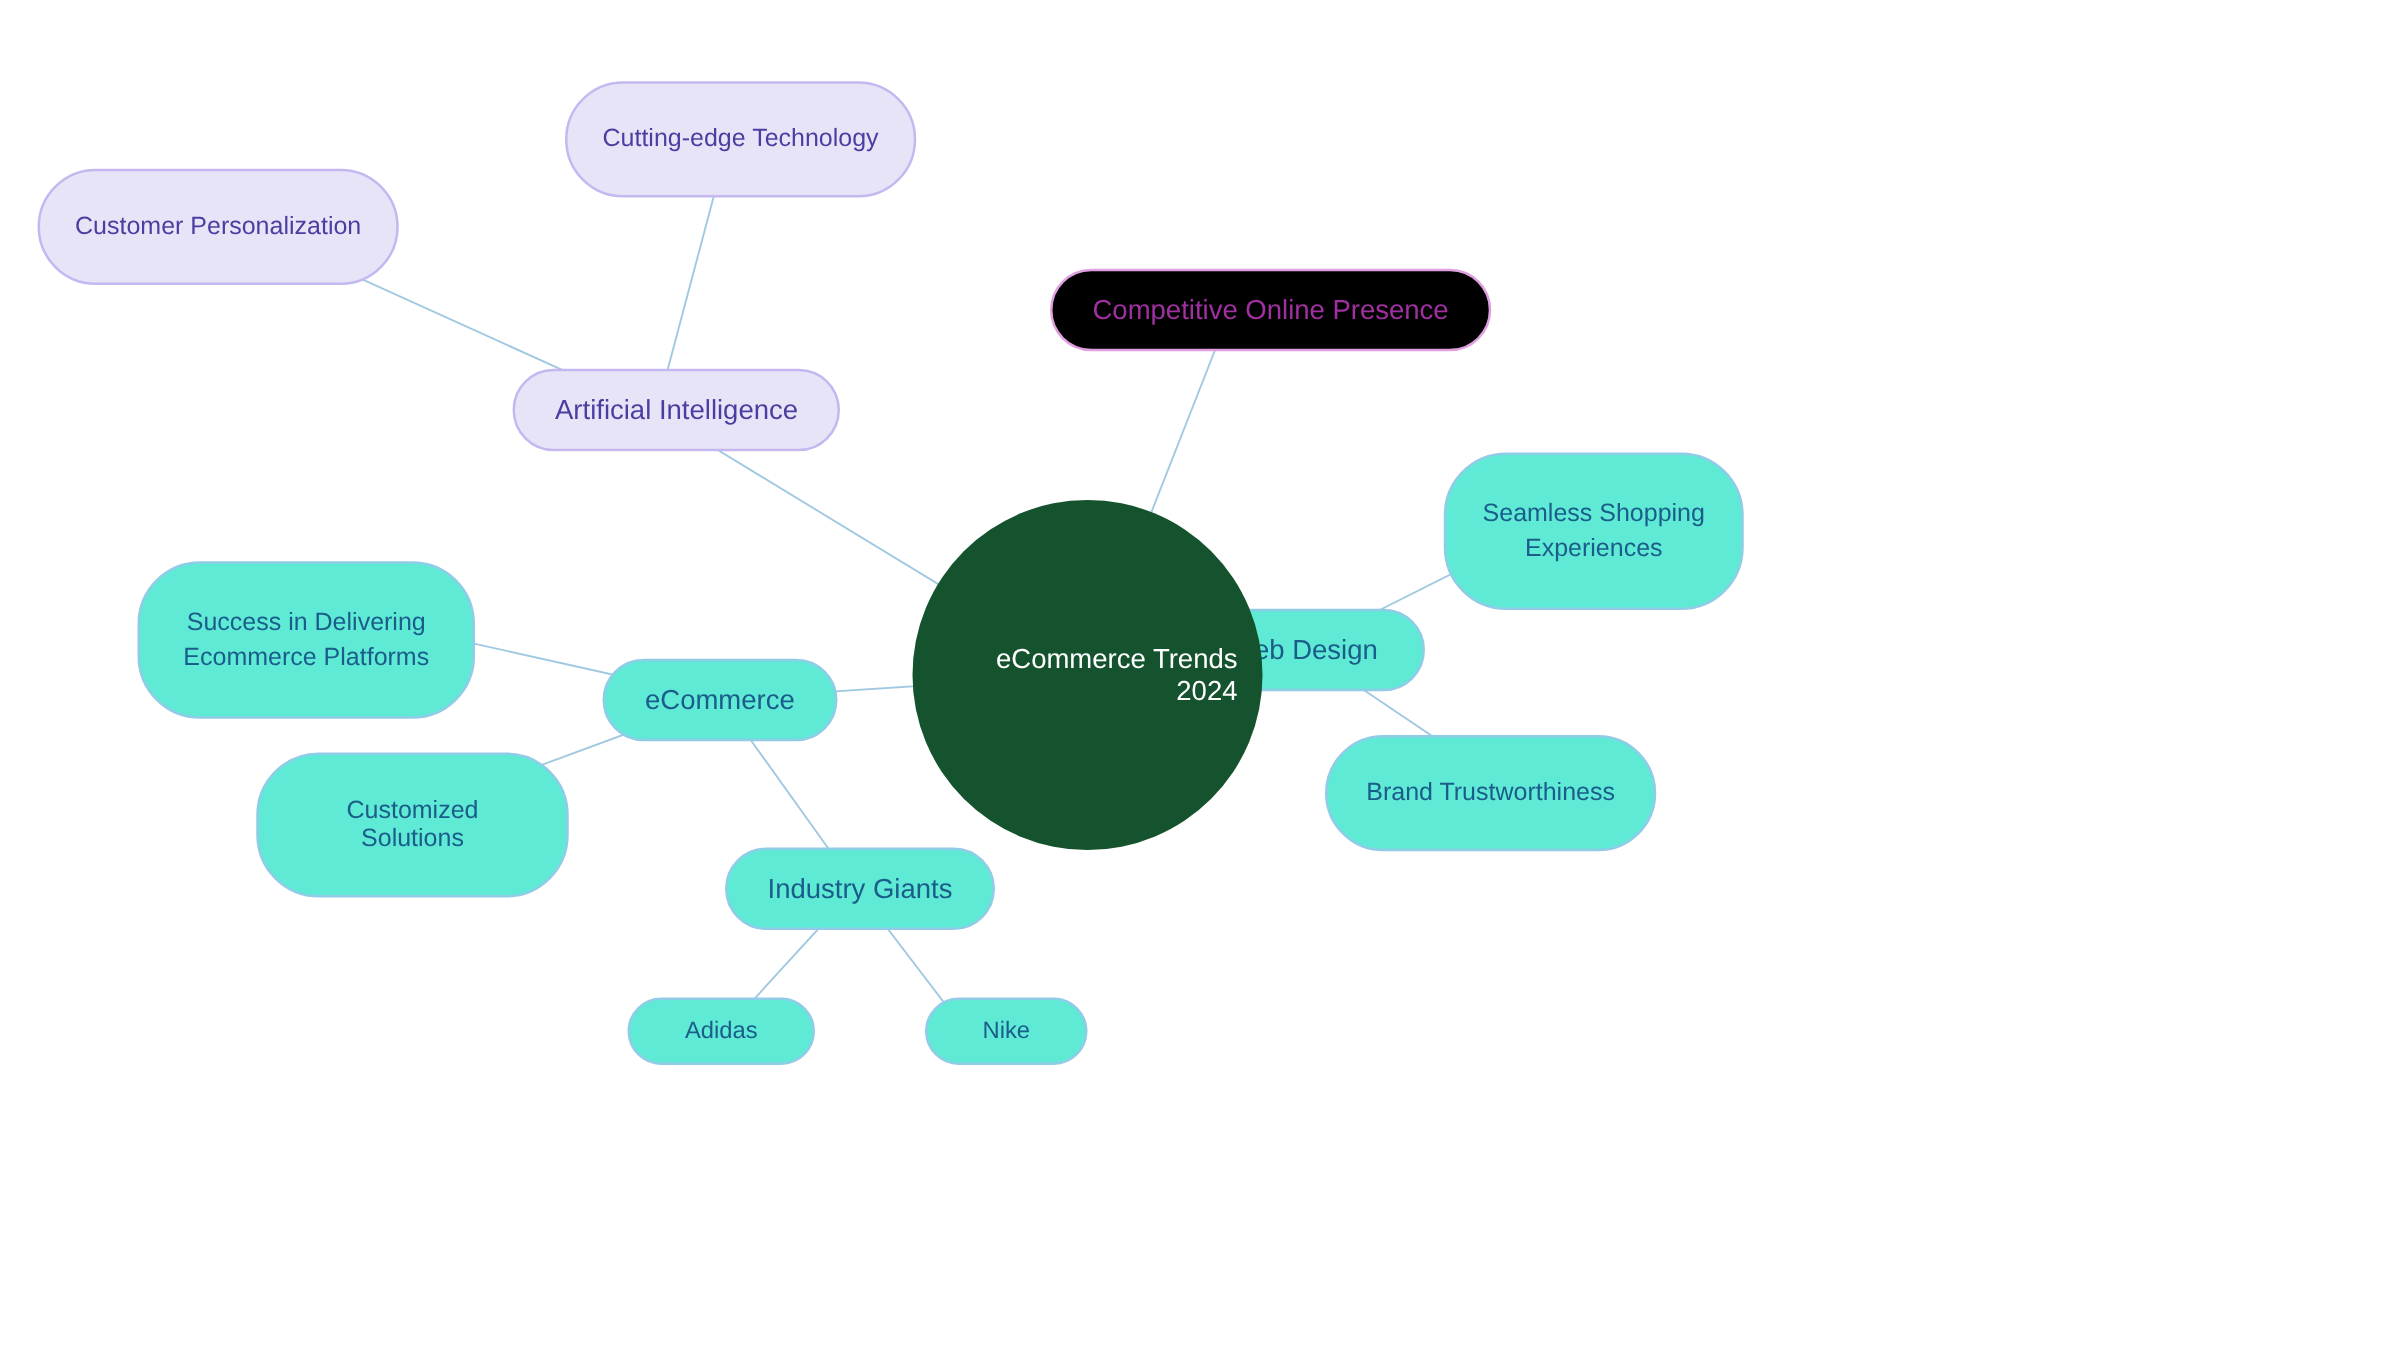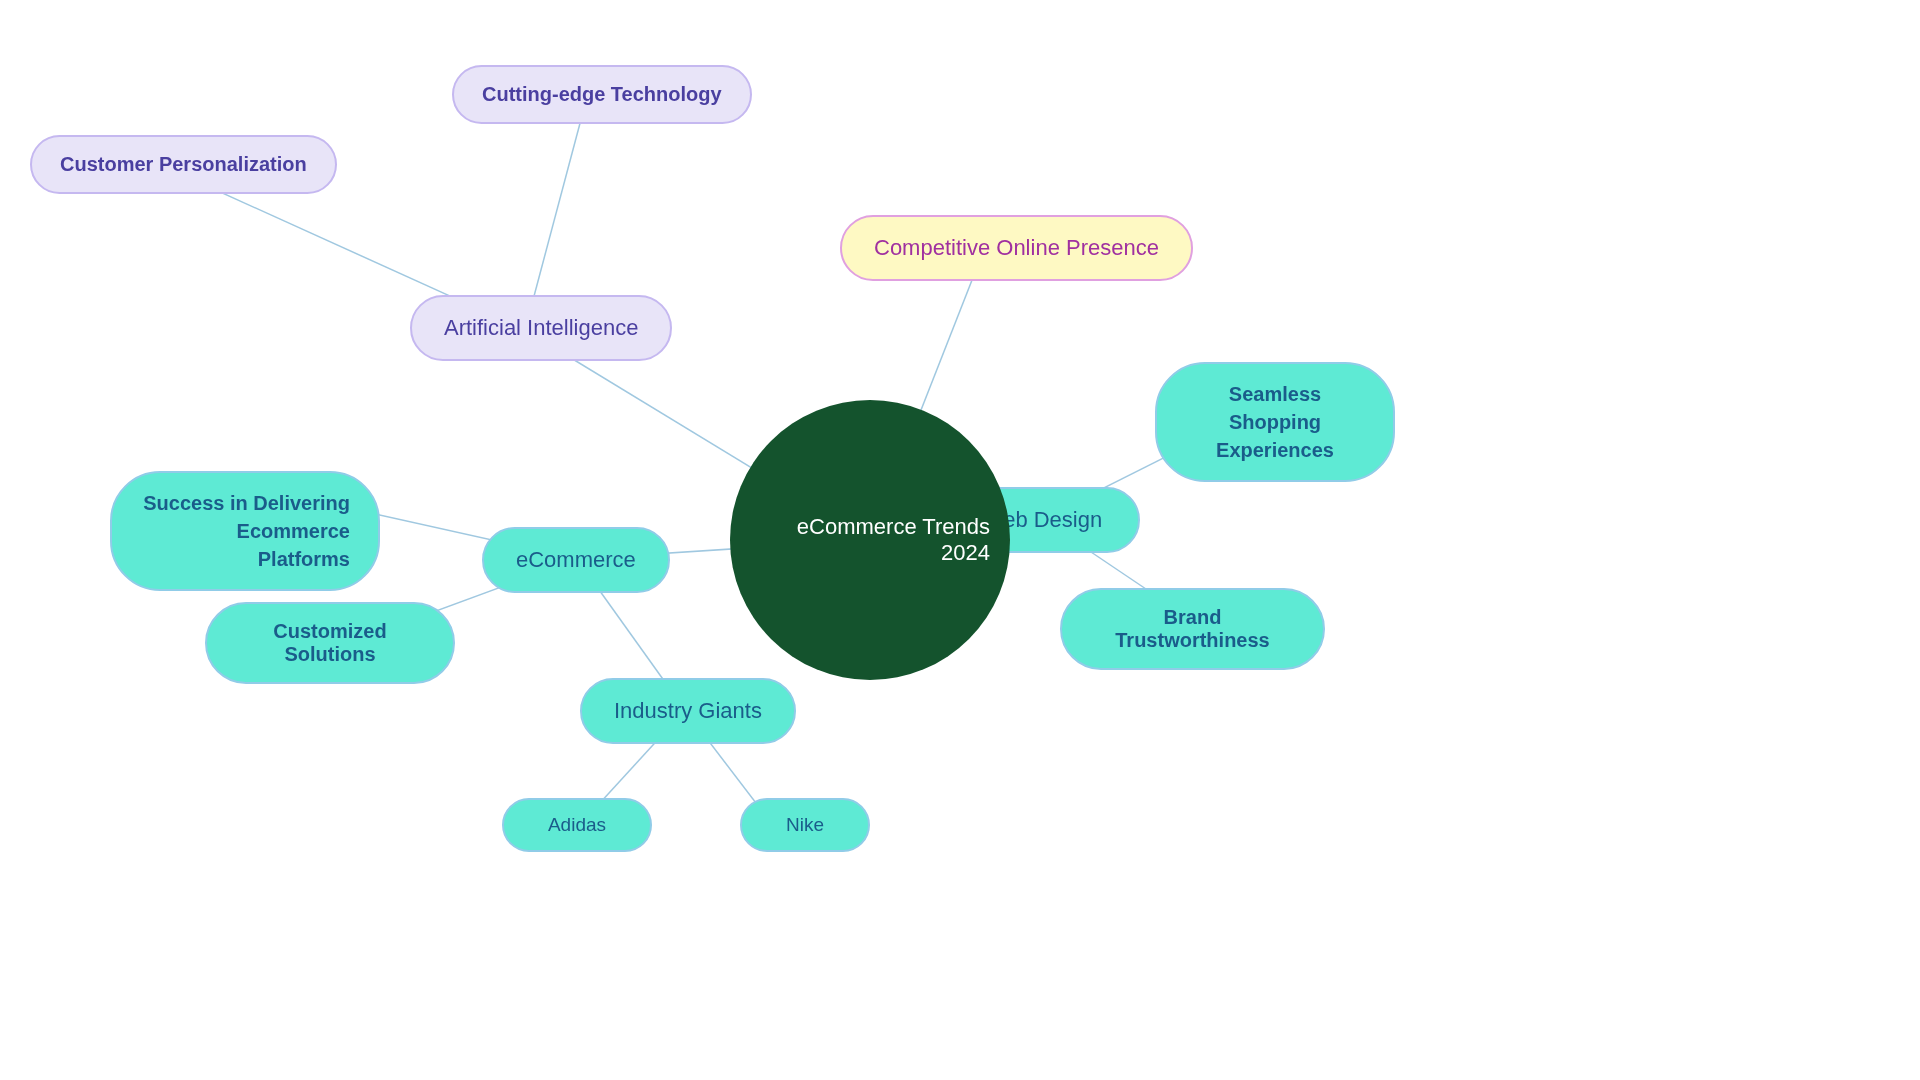--- a/index.html
+++ b/index.html
@@ -48,39 +48,39 @@
       z-index: 2;
     }
 
     .node-large {
       padding: 18px 32px;
       font-size: 22px;
       font-weight: 500;
     }
 
     .node-medium {
-      padding: 16px 28px;
+      padding: 33px 28px;
       font-size: 20px;
-      font-weight: 700;
+      font-weight: 400;
     }
 
     .node-small {
       padding: 14px 28px;
       font-size: 19px;
       font-weight: 400;
     }
 
     .purple-light {
       background: #e8e4f8;
       border: 2px solid #c5b8f0;
       color: #4a3fa0;
     }
 
     .pink-light {
-      background: #fef9c3;
+      background: #000000;
       border: 2px solid #e0a0e0;
       color: #a030a0;
     }
 
     .blue-light {
       background: #5eead4;
       border: 2px solid #90cce8;
       color: #1a5c8a;
     }
   </style>
@@ -120,21 +120,21 @@
 </div>
 
 <div class="node node-large pink-light" style="left: 840px; top: 215px;">
   <span>Competitive Online Presence</span>
 </div>
 
 <div class="node node-large blue-light" style="left: 482px; top: 527px;">
   <span>eCommerce</span>
 </div>
 
-<div class="node node-medium blue-light" style="left: 110px; top: 471px; width: 270px; text-align: right; line-height: 1.4;">
+<div class="node node-medium blue-light" style="left: 110px; top: 449px; width: 270px; text-align: center; line-height: 1.4;">
   <span>Success in Delivering Ecommerce Platforms</span>
 </div>
 
 <div class="node node-medium blue-light" style="left: 205px; top: 602px; width: 250px;">
   <span>Customized Solutions</span>
 </div>
 
 <div class="node node-large blue-light" style="left: 580px; top: 678px;">
   <span>Industry Giants</span>
 </div>

